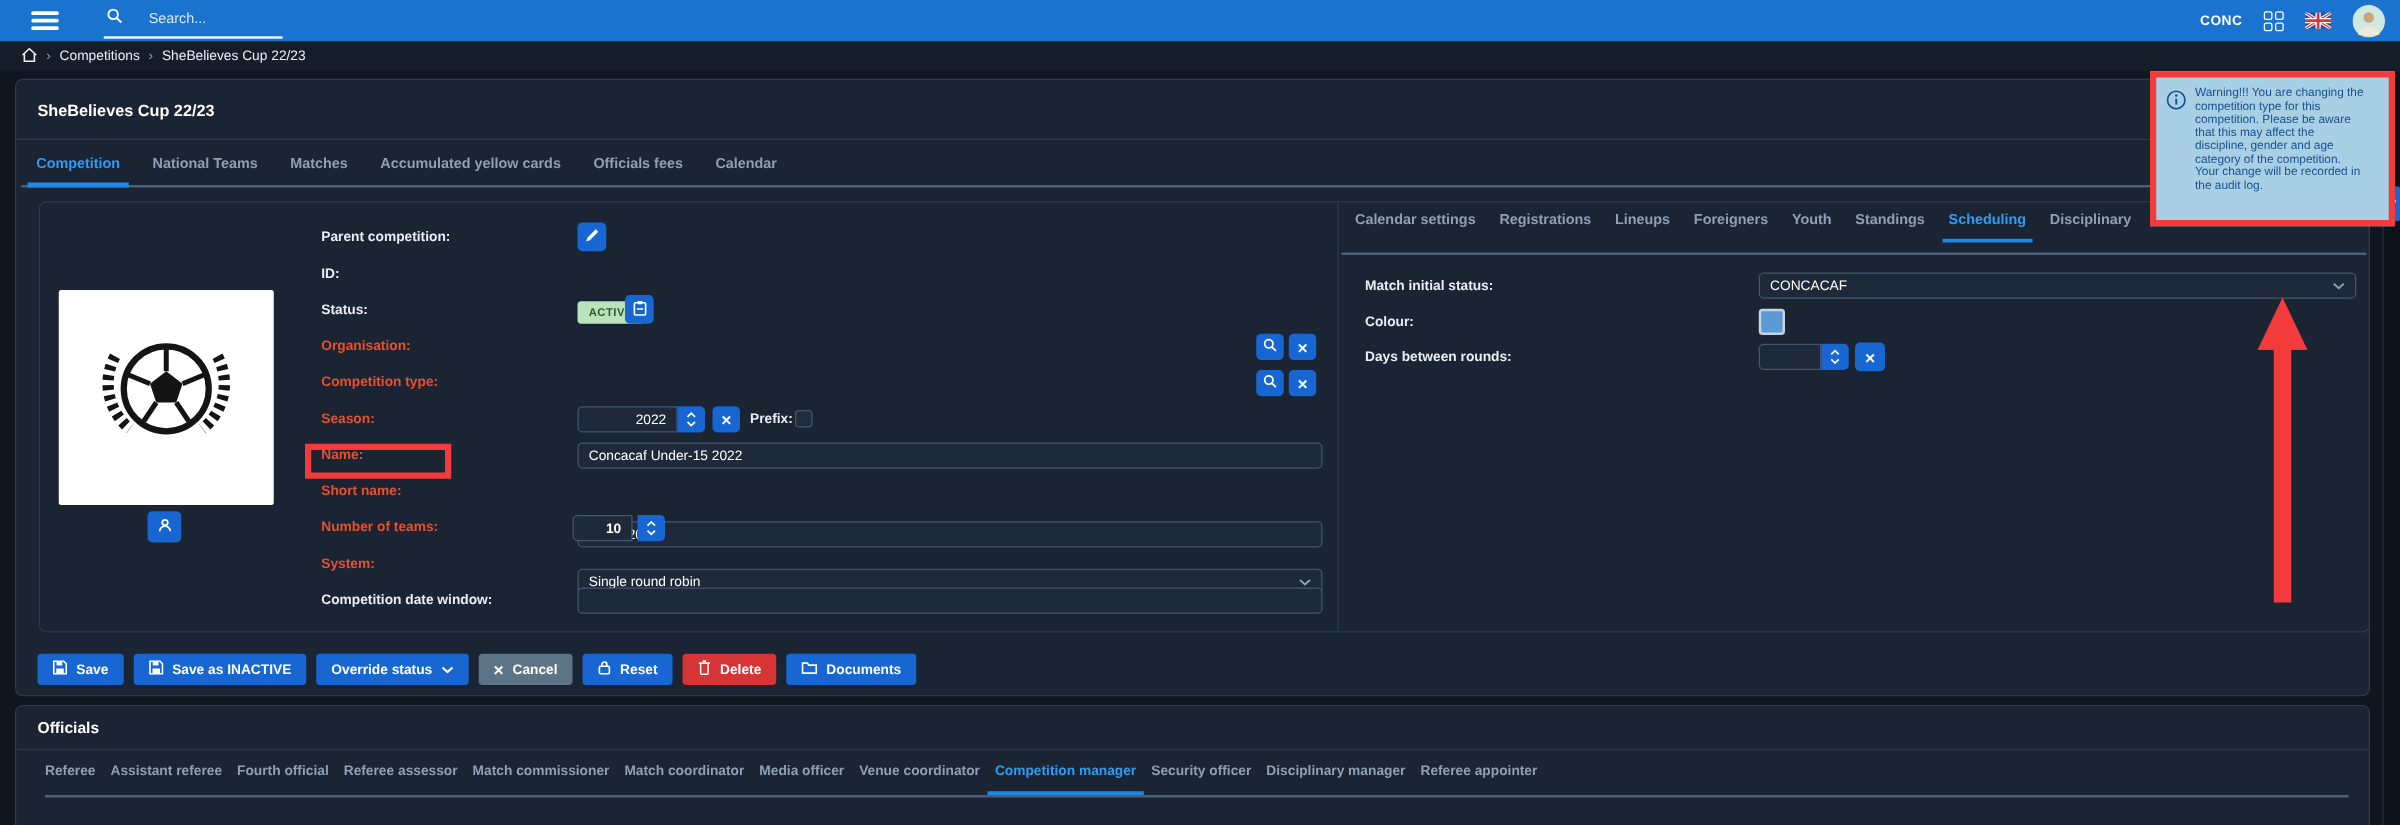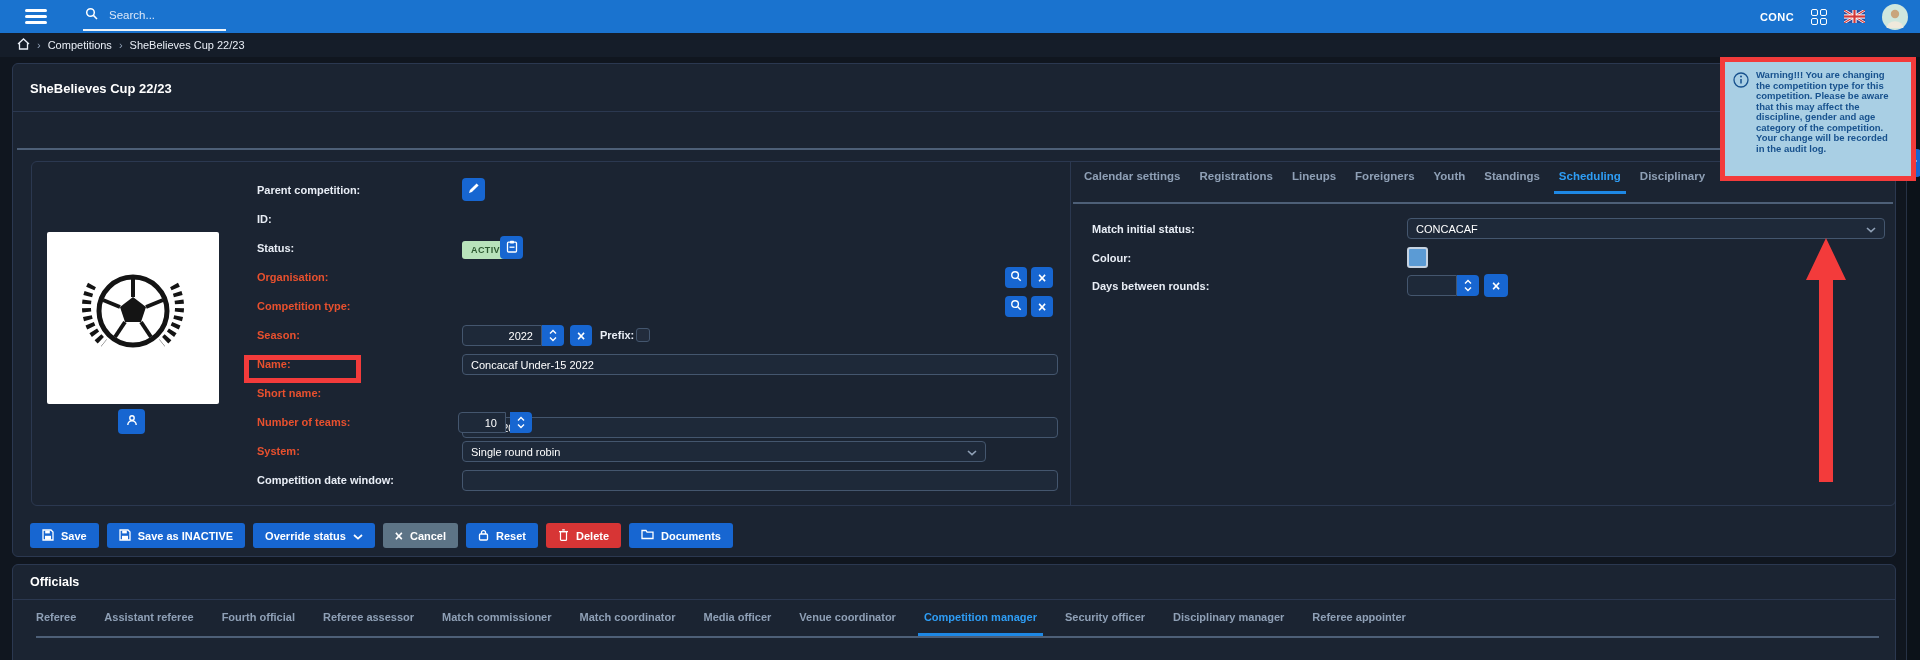--- a/index.html
+++ b/index.html
@@ -3,21 +3,21 @@
 <meta charset="utf-8">
 <style>
   * { margin:0; padding:0; box-sizing:border-box; }
   html,body { width:1920px; height:660px; overflow:hidden; }
   body { font-family:"Liberation Sans", sans-serif; background:#10161f; color:#e9eef6; position:relative; }
 
   
   .topbar { position:absolute; left:0; top:0; width:1920px; height:33px; background:#1a73cf; display:flex; align-items:center; z-index:10; }
   .hamburger { width:22px; margin-left:25px; cursor:pointer; }
   .hamburger div { height:3px; background:#fff; border-radius:2px; margin:3px 0; }
-  .searchwrap { display:flex; align-items:center; gap:11px; margin-left:36px; border-bottom:2px solid #eef4fa; padding:4px 2px 5px 2px; width:143px; }
+  .searchwrap { display:flex; align-items:center; gap:21px; margin-left:36px; border-bottom:2px solid #eef4fa; padding:4px 2px 5px 2px; width:143px; }
   .searchwrap input { background:transparent; border:none; outline:none; color:#fff; font-size:11.5px; width:110px; font-family:"Liberation Sans",sans-serif; }
   .searchwrap input::placeholder { color:#e7eefb; opacity:.95; }
   .topright { position:absolute; right:12px; top:0; height:33px; display:flex; align-items:center; gap:17px; }
   .orgcode { font-size:11px; font-weight:700; letter-spacing:.4px; color:#fff; }
   .gridicon { display:grid; grid-template-columns:7px 7px; grid-template-rows:7px 7px; gap:2px; cursor:pointer; }
   .gridicon span { border:1.6px solid #fff; border-radius:2px; }
   .flagbtn, .avatarbtn { cursor:pointer; display:flex; align-items:center; }
 
   
   .breadcrumb { position:absolute; left:0; top:33px; width:1920px; height:24px; background:#151d29; display:flex; align-items:center; gap:7px; padding-left:17px; font-size:11px; z-index:9; }
@@ -38,21 +38,21 @@
   .track { position:absolute; height:2px; background:#4d5f77; }
 
   .main-tabs { left:9px; top:61px; gap:12px; }
   .main-tabs .tab { font-size:11.5px; padding:0 7px 9px 7px; border-bottom-width:4px; }
   .main-track { left:4px; right:4px; top:84px; }
 
   .set-tabs { left:1047px; top:8px; gap:9px; }
   .set-tabs .tab { font-size:11.5px; padding:0 5px 9px 5px; }
   .set-track { left:1041px; right:2px; top:40px; }
 
-  .off-tabs { left:17px; top:46px; gap:16px; }
+  .off-tabs { left:17px; top:46px; gap:0; }
   .off-tabs .tab { font-size:11px; padding:0 6px 10px 6px; }
   .off-track { left:23px; right:16px; top:71px; }
 
   
   .card { position:absolute; left:18px; top:97px; width:1865px; height:345px; border:1px solid #2b3850; border-radius:6px; }
   .vdivider { position:absolute; left:1038px; top:0; bottom:0; width:1px; background:#2b3850; }
 
   .fl { position:absolute; left:225px; font-size:11px; font-weight:600; color:#e9eef6; line-height:21px; white-space:nowrap; }
   .fl.req { color:#e8502e; }
   .inp { position:absolute; height:21px; background:#1e2939; border:1px solid #44566e; border-radius:4px; color:#fff; font-size:11px; padding:0 8px; font-family:"Liberation Sans",sans-serif; outline:none; }
@@ -74,21 +74,21 @@
   .abtn { height:25px; border:none; border-radius:3px; color:#fff; font-size:11px; font-weight:700; display:flex; align-items:center; gap:7px; padding:0 12px; cursor:pointer; font-family:"Liberation Sans",sans-serif; }
   .abtn.blue { background:#1766d1; }
   .abtn.grey { background:#5d7486; }
   .abtn.red { background:#d73535; }
 
   
   .sl { position:absolute; left:1060px; font-size:11px; font-weight:600; color:#e9eef6; line-height:22px; white-space:nowrap; }
 
   
   .warnbox { position:absolute; left:1720px; top:57px; width:196px; height:124px; border:5px solid #f33b3b; background:#a9cfe4; z-index:50; display:flex; padding:8px 6px 6px 8px; gap:7px; }
-  .warntext { font-size:9.5px; font-weight:700; color:#17518d; line-height:10.5px; width:138px; }
+  .warntext { font-size:9.5px; font-weight:400; color:#17518d; line-height:10.5px; width:138px; }
   .ann-rect { position:absolute; left:244px; top:355px; width:117px; height:28px; border:5px solid #f33b3b; z-index:40; pointer-events:none; }
   .ann-arrow { position:absolute; left:1800px; top:236px; z-index:40; pointer-events:none; }
   .edge-gear { position:absolute; left:1898px; top:149px; width:24px; height:28px; background:#1766d1; border-radius:5px; z-index:20; display:flex; align-items:center; justify-content:center; cursor:pointer; }
   .rightrail { position:absolute; left:1906px; top:57px; bottom:0; width:14px; background:#0c1219; border-left:1px solid #273245; z-index:4; }
 </style>
 </head>
 <body>
 
 <div class="topbar">
   <div class="hamburger">
@@ -144,20 +144,28 @@
   <span class="crumb">Competitions</span>
   <span class="crumbsep">›</span>
   <span class="crumb">SheBelieves Cup 22/23</span>
 </div>
 
 <div class="panel panel-main">
   <div class="ptitle">SheBelieves Cup 22/23</div>
   <div class="phr" style="top:47px"></div>
 
   <div class="track main-track"></div>
+  <div class="tabs main-tabs">
+    <div class="tab active">Competition</div>
+    <div class="tab">National Teams</div>
+    <div class="tab">Matches</div>
+    <div class="tab">Accumulated yellow cards</div>
+    <div class="tab">Officials fees</div>
+    <div class="tab">Calendar</div>
+  </div>
 
   <div class="card">
     <div class="vdivider"></div>
 
     <div class="logoimg">
       <svg width="150" height="130" viewBox="0 0 150 130">
         <circle cx="75" cy="58" r="34" fill="#fff" stroke="#141414" stroke-width="5"></circle>
         <polygon points="75,44 88,54 83,69 67,69 62,54" fill="#141414"></polygon>
         <line x1="75" y1="44" x2="75" y2="25" stroke="#141414" stroke-width="4"></line>
         <line x1="88" y1="54" x2="105" y2="47" stroke="#141414" stroke-width="4"></line>
@@ -236,30 +244,30 @@
     <div class="fl" style="left:568px; top:163px">Prefix:</div>
     <span class="checkbox" style="left:604px; top:166px"></span>
 
     <div class="fl req" style="top:192px">Name:</div>
     <input class="inp" style="left: 430px; top: 192px; width: 596px;" value="Concacaf Under-15 2022">
 
     <div class="fl req" style="top:221px">Short name:</div>
     <input class="inp" style="left: 430px; top: 221px; width: 596px; margin-top: 34px;" value="CU15 2022">
 
     <div class="fl req" style="top:250px">Number of teams:</div>
-    <input class="inp num" style="left: 426px; top: 250px; width: 48px;" value="10">
+    <input class="inp num" style="left: 426px; top: 250px; width: 48px; font-weight: bold;" value="10">
     <span class="spin" style="left:478px; top:250px">
       <svg width="8" height="13" viewBox="0 0 8 13">
           <polyline points="1,4.5 4,1.5 7,4.5" fill="none" stroke="#fff" stroke-width="1.4"></polyline>
           <polyline points="1,8.5 4,11.5 7,8.5" fill="none" stroke="#fff" stroke-width="1.4"></polyline>
         </svg>
     </span>
 
     <div class="fl req" style="top:279px">System:</div>
-    <div class="selbox" style="left:430px; top:279px; width:524px">
+    <div class="selbox" style="left:430px; top:293px; width:596px">
       <span>Single round robin</span>
       <span class="selchev">
         <svg width="10" height="6" viewBox="0 0 10 6">
             <polyline points="1,1 5,4.6 9,1" fill="none" stroke="currentColor" stroke-width="1.6"></polyline>
           </svg>
       </span>
     </div>
 
     <div class="fl" style="top:308px">Competition date window:</div>
     <input class="inp" style="left: 430px; top: 308px; width: 596px;" value="">

